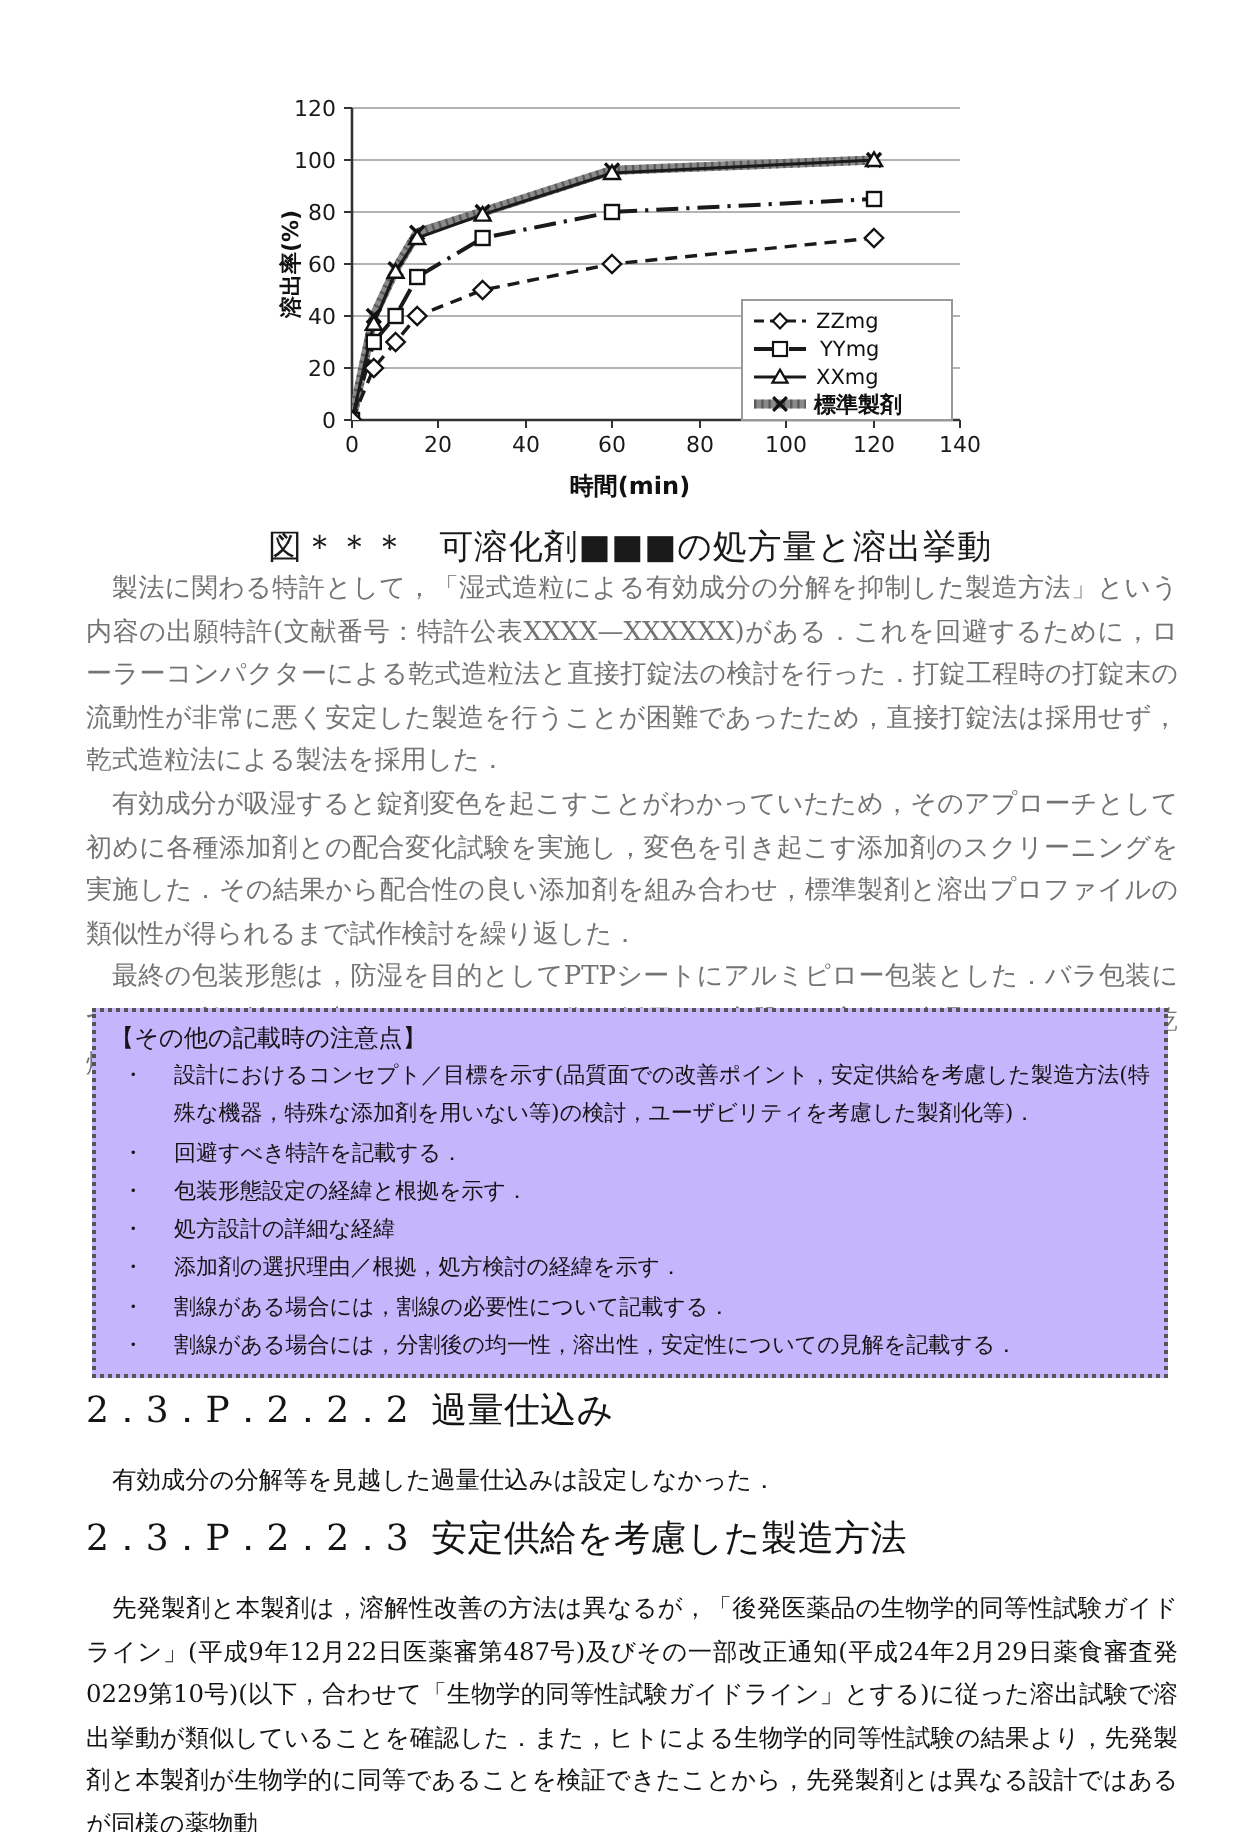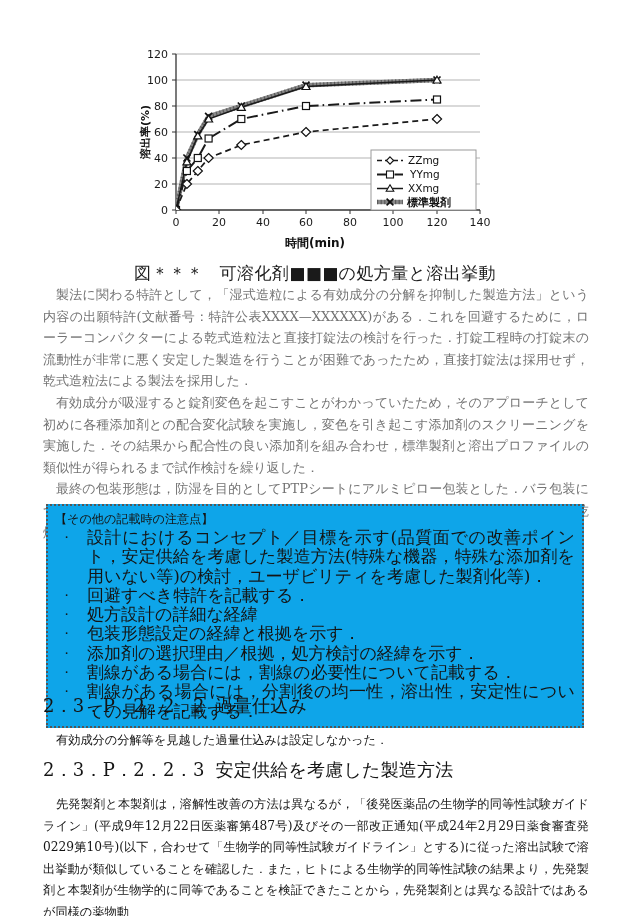--- a/index.html
+++ b/index.html
@@ -60,40 +60,40 @@
   }
   p.para + p.para { margin-top: 0; }
 
   
   #note-box {
     position: absolute;
     left: 46px;
     top: 504px;
     width: 538px;
     box-sizing: border-box;
-    background: #0ea5e9;
+    background: #c4b5fd;
     border: 2px dotted #555;
     padding: 4px 7px 5px 7px;
   }
   .note-title {
     font-size: 12.1px;
     line-height: 18px;
     font-family: "DejaVu Serif", "Liberation Serif", serif;
     color: #141414;
     margin-bottom: 0px;
   }
   ul.note-list {
     list-style: none;
     margin: 0;
     padding: 0;
   }
   ul.note-list li {
     position: relative;
     padding-left: 32px;
-    font-size: 17px;
+    font-size: 11px;
     line-height: 19.3px;
     font-family: "DejaVu Serif", "Liberation Serif", serif;
     color: #141414;
     text-align: justify;
     text-justify: inter-character;
   }
   ul.note-list li::before {
     content: "\30FB";
     position: absolute;
     left: 6px;
@@ -292,22 +292,22 @@
   <p class="para">製法に関わる特許として，「湿式造粒による有効成分の分解を抑制した製造方法」という内容の出願特許(文献番号：特許公表XXXX—XXXXXX)がある．これを回避するために，ローラーコンパクターによる乾式造粒法と直接打錠法の検討を行った．打錠工程時の打錠末の流動性が非常に悪く安定した製造を行うことが困難であったため，直接打錠法は採用せず，乾式造粒法による製法を採用した．</p>
   <p class="para">有効成分が吸湿すると錠剤変色を起こすことがわかっていたため，そのアプローチとして初めに各種添加剤との配合変化試験を実施し，変色を引き起こす添加剤のスクリーニングを実施した．その結果から配合性の良い添加剤を組み合わせ，標準製剤と溶出プロファイルの類似性が得られるまで試作検討を繰り返した．</p>
   <p class="para">最終の包装形態は，防湿を目的としてPTPシートにアルミピロー包装とした．バラ包装については利便性の観点からポリエチレン瓶を採用し，容器では完全な防湿ができないため乾燥剤を使用した．</p>
 </div>
 
 <div id="note-box">
   <div class="note-title">【その他の記載時の注意点】</div>
   <ul class="note-list">
     <li>設計におけるコンセプト／目標を示す(品質面での改善ポイント，安定供給を考慮した製造方法(特殊な機器，特殊な添加剤を用いない等)の検討，ユーザビリティを考慮した製剤化等)．</li>
     <li>回避すべき特許を記載する．</li>
+    <li>包装形態設定の経緯と根拠を示す．</li>
     <li>処方設計の詳細な経緯</li>
-    <li>包装形態設定の経緯と根拠を示す．</li>
     <li>添加剤の選択理由／根拠，処方検討の経緯を示す．</li>
     <li>割線がある場合には，割線の必要性について記載する．</li>
     <li>割線がある場合には，分割後の均一性，溶出性，安定性についての見解を記載する．</li>
   </ul>
 </div>
 
 <div class="sec" id="sec-overage">
   <div class="sec-head">
     <span>2．3．P．2．2．2</span><span class="head-gap"></span><span>過量仕込み</span>
   </div>

